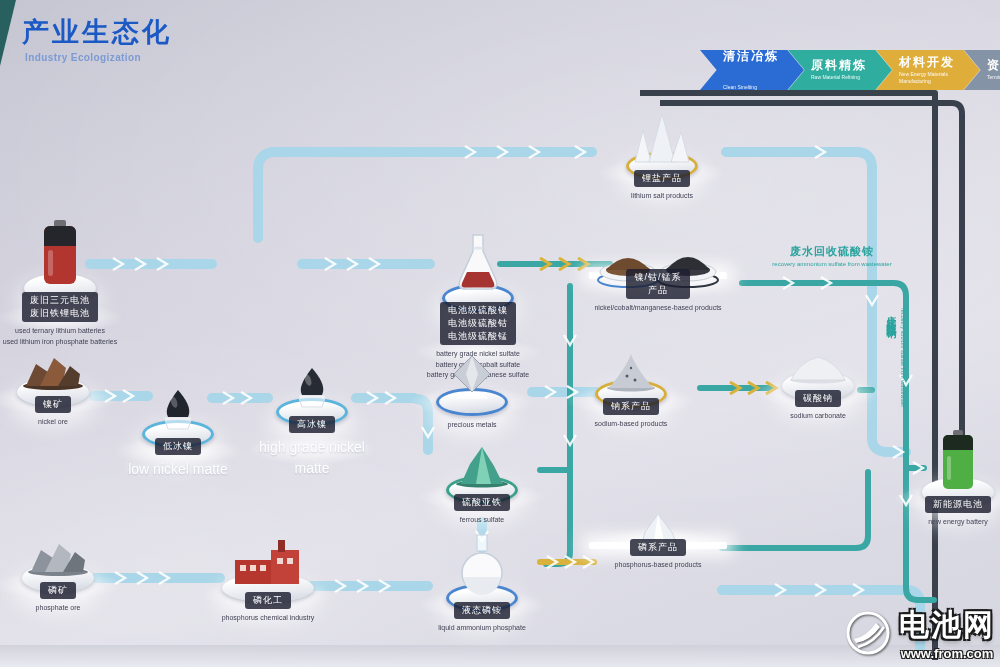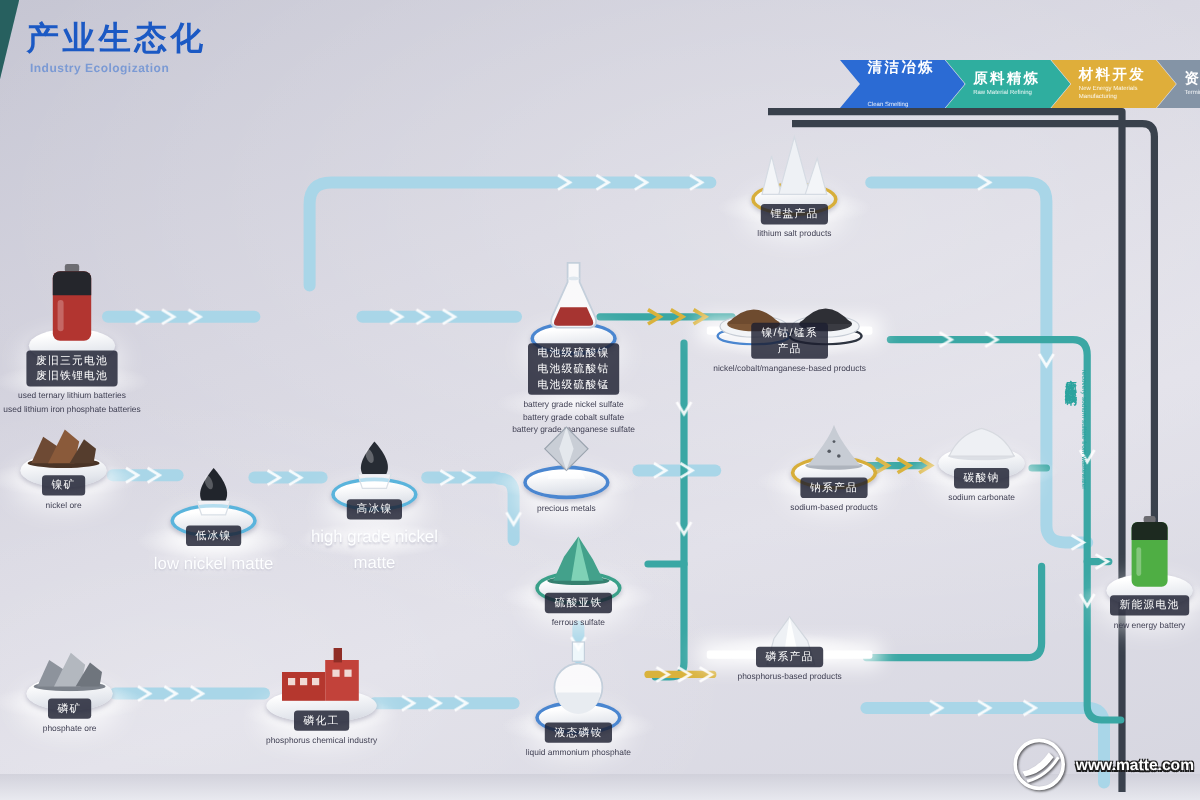--- a/index.html
+++ b/index.html
@@ -201,21 +201,21 @@
       <rect x="8" y="30" width="5" height="26" rx="2.5" fill="rgba(255,255,255,.25)"></rect>
     </svg>
     <div class="ped"></div>
     <div class="pill">废旧三元电池
 废旧铁锂电池</div>
     <div class="en">used ternary lithium batteries
 used lithium iron phosphate batteries</div>
   </div>
 
 
-  <div class="node" style="left:408px;top:218px;width:140px">
+  <div class="node" style="left:408px;top:234px;width:140px">
     <svg class="item" width="56" height="62" viewBox="0 0 56 62">
       <path d="M23 1 h10 v16 l13 29 q3 9 -6 9 h-24 q-9 0 -6 -9 l13 -29 z" fill="rgba(255,255,255,.8)" stroke="#c4cfdb" stroke-width="1.5"></path>
       <path d="M17 38 l-5 11 q-1.5 4.5 3 4.5 h26 q4.5 0 3 -4.5 l-5 -11 z" fill="#a63431"></path>
       <ellipse cx="28" cy="14" rx="5" ry="1.5" fill="#dfe7ee"></ellipse>
     </svg>
     <div class="ped ring-blue"></div>
     <div class="pill">电池级硫酸镍
 电池级硫酸钴
 电池级硫酸锰</div>
     <div class="en">battery grade nickel sulfate
@@ -288,21 +288,21 @@
   <div class="node" style="left:412px;top:354px;width:120px">
     <svg class="item" width="48" height="46" viewBox="0 0 48 46">
       <path d="M12 38 h24 l4 7 h-32 z" fill="rgba(255,255,255,.7)"></path>
       <polygon points="24,2 42,20 24,38 6,20" fill="#c9ced6" stroke="#9aa3ae"></polygon>
       <polygon points="24,2 30,20 24,38 18,20" fill="#e4e8ed"></polygon>
     </svg>
     <div class="ped ring-blue"></div>
     <div class="en">precious metals</div>
   </div>
 
-  <div class="node" style="left:630px;top:350px;width:130px">
+  <div class="node" style="left:566px;top:350px;width:130px">
     <svg class="item" width="58" height="42" viewBox="0 0 58 42">
       <ellipse cx="29" cy="38" rx="24" ry="3.5" fill="#aeb4bd"></ellipse>
       <path d="M29 4 C25 16 12 32 7 38 L51 38 C46 32 33 16 29 4 Z" fill="#c7ccd4"></path>
       <circle cx="25" cy="26" r="1.5" fill="#555a62"></circle>
         <circle cx="33" cy="30" r="1.5" fill="#555a62"></circle>
         <circle cx="29" cy="18" r="1.2" fill="#555a62"></circle>
     </svg>
     <div class="ped ring-gold"></div>
     <div class="pill">钠系产品</div>
     <div class="en">sodium-based products</div>
@@ -383,28 +383,33 @@
       <rect x="13" y="0" width="10" height="6" rx="2" fill="#6d6d72"></rect>
       <rect x="3" y="5" width="30" height="54" rx="5" fill="#4fae44"></rect>
       <path d="M3 10 a5 5 0 0 1 5 -5 h20 a5 5 0 0 1 5 5 v10 h-30 z" fill="#1d2a20"></path>
       <rect x="7" y="26" width="4" height="24" rx="2" fill="rgba(255,255,255,.3)"></rect>
     </svg>
     <div class="ped"></div>
     <div class="pill">新能源电池</div>
     <div class="en">new energy battery</div>
   </div>
 
+  <div class="ann-h" style="left:742px;top:244px;width:180px">
+    <div class="z">废水回收硫酸铵</div>
+    <div class="e">recovery ammonium sulfate from wastewater</div>
+  </div>
   <div class="ann-v" style="left:884px;top:308px;height:160px">
     <div class="z">废水回收硫酸钠</div>
     <div class="e">recovery sodium sulfate from wastewater</div>
   </div>
 
   <div class="wm">
     <svg width="48" height="48" viewBox="0 0 48 48">
       <circle cx="24" cy="24" r="20" fill="none" stroke="#fff" stroke-width="3"></circle>
       <path d="M10 30 Q22 28 32 14 L36 18 Q26 32 12 34 Z" fill="#fff"></path>
       <path d="M14 38 Q30 34 40 18" stroke="#fff" stroke-width="2.5" fill="none"></path>
     </svg>
     <div class="col">
-      <div class="url">www.matte.com</div>
+      <div class="name">电池网</div>
+      <div class="url">www.from.com</div>
     </div>
   </div>
 </div>
 
 </body></html>

